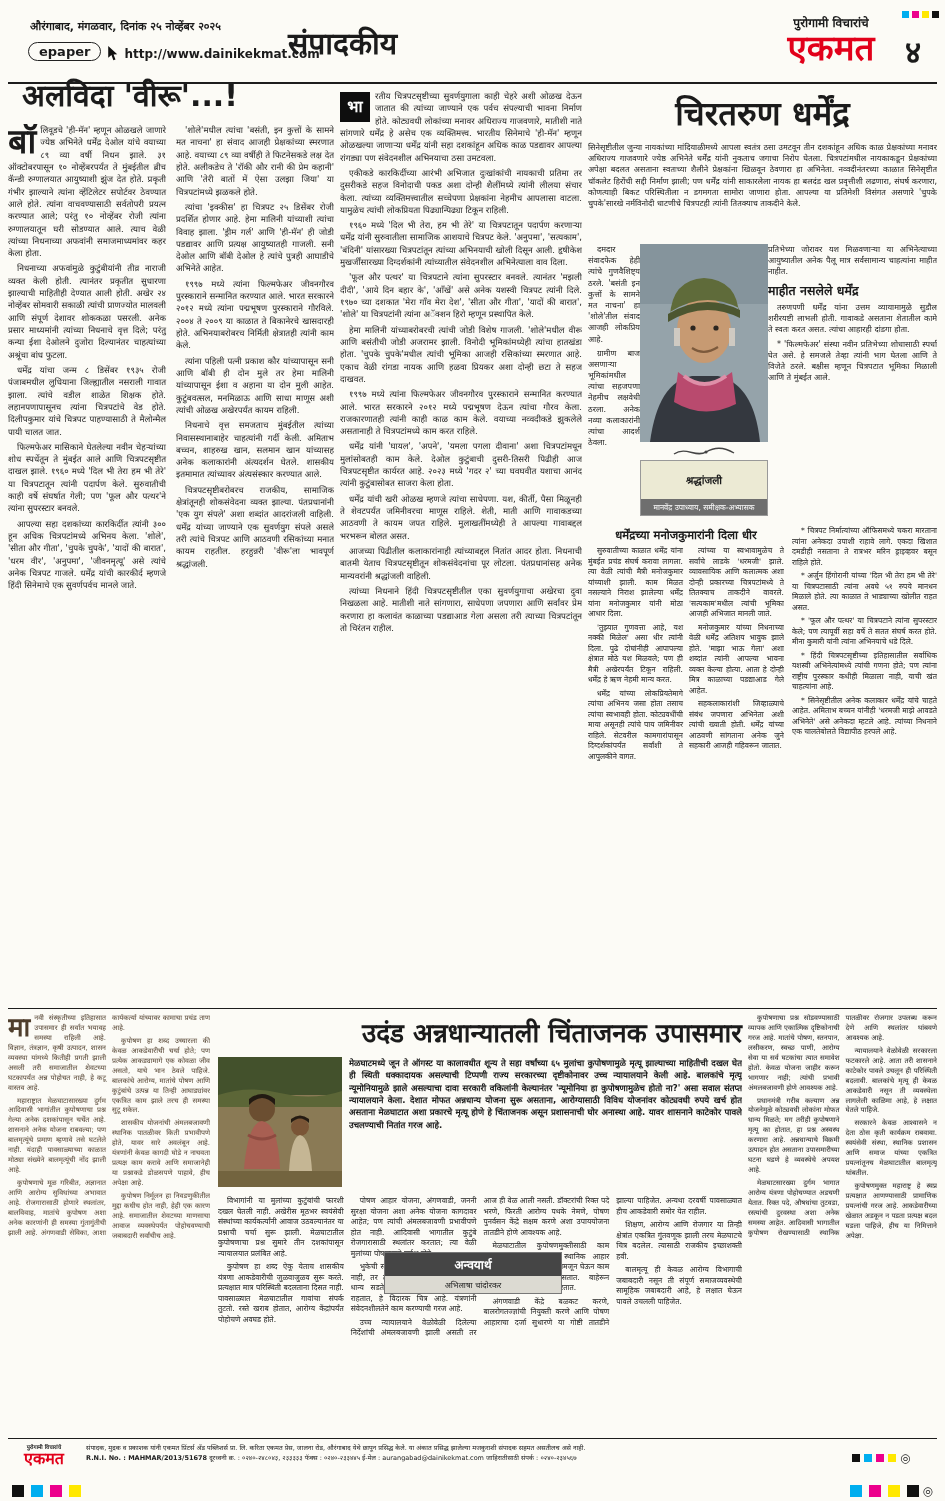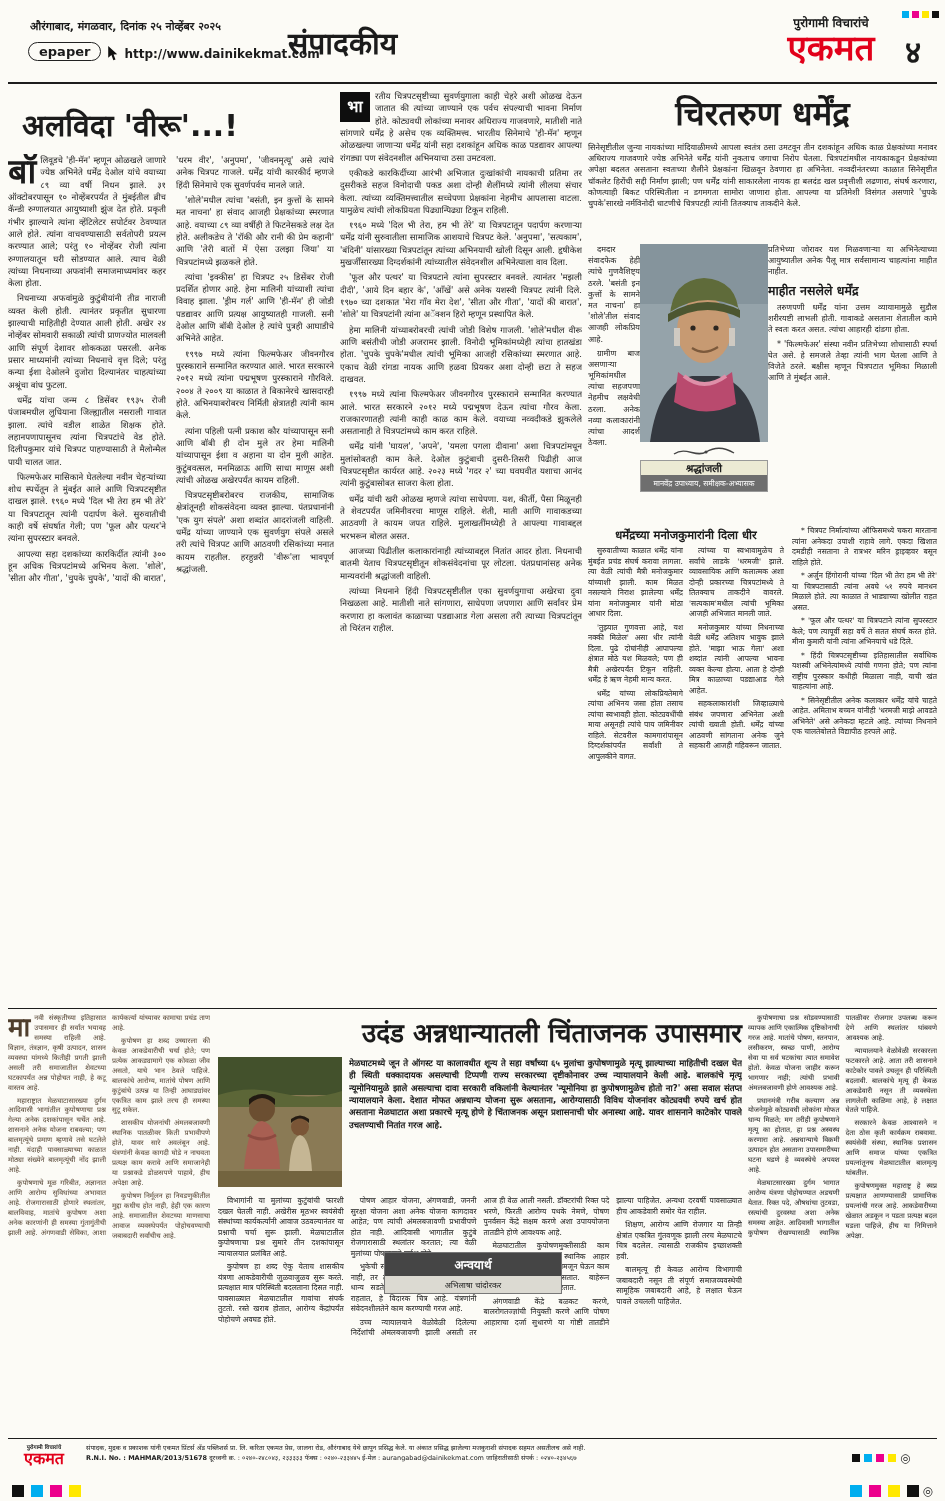--- a/index.html
+++ b/index.html
@@ -38,21 +38,21 @@
   .side-head{font-size:12.5px;font-weight:bold;margin:4px 0 3px 0}
   
   .dc{float:left;font-weight:bold;font-size:30px;line-height:.9;padding:2px 4px 0 0}
   .dc-big{font-size:34px}
   .dc-box{float:left;width:30px;height:30px;background:#0e0e0e;color:#fff;font-size:16px;font-weight:bold;
           display:flex;align-items:center;justify-content:center;margin:2px 5px 2px 0}
   
   figure{margin:0}
   .flourish{text-align:center;height:14px;line-height:10px}
   .cap-t{background:#ecead fixed;background:#ecead4;font-weight:bold;text-align:center;font-size:10.5px;
-         padding:0 0;border:1px solid #999;border-bottom:none}
+         padding:12px 0;border:1px solid #999;border-bottom:none}
   .cap-b{background:#6e6e6e;color:#fff;text-align:center;font-size:7.5px;padding:3px 2px;border:1px solid #999;border-top:none}
   .anv{border:1px solid #777;background:#0369a1;z-index:6}
   .anv-t{background:#454545;color:#fff;font-size:12px;font-weight:bold;text-align:center;padding:3px 0}
   .anv-b{background:#dcdad2;font-size:8px;text-align:center;padding:3px 0}
   
   .f-logo-tag{font-size:5.5px;font-weight:bold;text-align:center}
   .f-logo-name{font-size:16px;font-weight:800;color:#e2001a;text-align:center;line-height:1}
   .f-line{font-size:6.5px;line-height:1.55;color:#222}
   .f-rni{font-weight:bold}
   .sq{display:inline-block;width:12px;height:12px;margin-right:7px;vertical-align:middle}
@@ -86,33 +86,34 @@
 
   <div class="abs masthead" style="left:752px;top:14px">
     <div class="masthead-tagline">पुरोगामी विचारांचे</div>
     <div class="masthead-name">एकमत</div>
   </div>
 
   <div class="abs page-number" style="left:905px;top:30px">४</div>
 
   <div class="abs hrule" style="left:8px;top:82px;width:929px;height:2px"></div>
 
-  <div class="abs clip" style="left:8px;top:104px;width:326px;height:916px">
+  <div class="abs clip" style="left:8px;top:74px;width:326px;height:916px">
     <div class="h-farewell">अलविदा 'वीरू'...!</div>
     <div class="twocol t85 just clip" style="height:858px">
       <p class="noind"><span class="dc dc-big">बॉ</span><span>लिवूडचे 'ही-मॅन' म्हणून ओळखले जाणारे ज्येष्ठ अभिनेते धर्मेंद्र देओल यांचे वयाच्या ८९ व्या वर्षी निधन झाले. ३१ ऑक्टोबरपासून १० नोव्हेंबरपर्यंत ते मुंबईतील ब्रीच कॅन्डी रुग्णालयात आयुष्याशी झुंज देत होते. प्रकृती गंभीर झाल्याने त्यांना व्हेंटिलेटर सपोर्टवर ठेवण्यात आले होते. त्यांना वाचवण्यासाठी सर्वतोपरी प्रयत्न करण्यात आले; परंतु १० नोव्हेंबर रोजी त्यांना रुग्णालयातून घरी सोडण्यात आले. त्याच वेळी त्यांच्या निधनाच्या अफवांनी समाजमाध्यमांवर कहर केला होता.</span></p>
       <div>
           <p>निधनाच्या अफवांमुळे कुटुंबीयांनी तीव्र नाराजी व्यक्त केली होती. त्यानंतर प्रकृतीत सुधारणा झाल्याची माहितीही देण्यात आली होती. अखेर २४ नोव्हेंबर सोमवारी सकाळी त्यांची प्राणज्योत मालवली आणि संपूर्ण देशावर शोककळा पसरली. अनेक प्रसार माध्यमांनी त्यांच्या निधनाचे वृत्त दिले; परंतु कन्या ईशा देओलने दुजोरा दिल्यानंतर चाहत्यांच्या अश्रूंचा बांध फुटला.</p>
           <p>धर्मेंद्र यांचा जन्म ८ डिसेंबर १९३५ रोजी पंजाबमधील लुधियाना जिल्ह्यातील नसराली गावात झाला. त्यांचे वडील शाळेत शिक्षक होते. लहानपणापासूनच त्यांना चित्रपटांचे वेड होते. दिलीपकुमार यांचे चित्रपट पाहण्यासाठी ते मैलोन्मैल पायी चालत जात.</p>
           <p>फिल्मफेअर मासिकाने घेतलेल्या नवीन चेहऱ्यांच्या शोध स्पर्धेतून ते मुंबईत आले आणि चित्रपटसृष्टीत दाखल झाले. १९६० मध्ये 'दिल भी तेरा हम भी तेरे' या चित्रपटातून त्यांनी पदार्पण केले. सुरुवातीची काही वर्षे संघर्षात गेली; पण 'फूल और पत्थर'ने त्यांना सुपरस्टार बनवले.</p>
           <p>आपल्या सहा दशकांच्या कारकिर्दीत त्यांनी ३०० हून अधिक चित्रपटांमध्ये अभिनय केला. 'शोले', 'सीता और गीता', 'चुपके चुपके', 'यादों की बारात', 'धरम वीर', 'अनुपमा', 'जीवनमृत्यू' असे त्यांचे अनेक चित्रपट गाजले. धर्मेंद्र यांची कारकीर्द म्हणजे हिंदी सिनेमाचे एक सुवर्णपर्वच मानले जाते.</p>
           <p>'शोले'मधील त्यांचा 'बसंती, इन कुत्तों के सामने मत नाचना' हा संवाद आजही प्रेक्षकांच्या स्मरणात आहे. वयाच्या ८९ व्या वर्षीही ते फिटनेसकडे लक्ष देत होते. अलीकडेच ते 'रॉकी और रानी की प्रेम कहानी' आणि 'तेरी बातों में ऐसा उलझा जिया' या चित्रपटांमध्ये झळकले होते.</p>
           <p>त्यांचा 'इक्कीस' हा चित्रपट २५ डिसेंबर रोजी प्रदर्शित होणार आहे. हेमा मालिनी यांच्याशी त्यांचा विवाह झाला. 'ड्रीम गर्ल' आणि 'ही-मॅन' ही जोडी पडद्यावर आणि प्रत्यक्ष आयुष्यातही गाजली. सनी देओल आणि बॉबी देओल हे त्यांचे पुत्रही आघाडीचे अभिनेते आहेत.</p>
           <p>१९९७ मध्ये त्यांना फिल्मफेअर जीवनगौरव पुरस्काराने सन्मानित करण्यात आले. भारत सरकारने २०१२ मध्ये त्यांना पद्मभूषण पुरस्काराने गौरविले. २००४ ते २००९ या काळात ते बिकानेरचे खासदारही होते. अभिनयाबरोबरच निर्मिती क्षेत्रातही त्यांनी काम केले.</p>
           <p>त्यांना पहिली पत्नी प्रकाश कौर यांच्यापासून सनी आणि बॉबी ही दोन मुले तर हेमा मालिनी यांच्यापासून ईशा व अहाना या दोन मुली आहेत. कुटुंबवत्सल, मनमिळाऊ आणि साधा माणूस अशी त्यांची ओळख अखेरपर्यंत कायम राहिली.</p>
+          <p>निधनाचे वृत्त समजताच मुंबईतील त्यांच्या निवासस्थानाबाहेर चाहत्यांनी गर्दी केली. अमिताभ बच्चन, शाहरुख खान, सलमान खान यांच्यासह अनेक कलाकारांनी अंत्यदर्शन घेतले. शासकीय इतमामात त्यांच्यावर अंत्यसंस्कार करण्यात आले.</p>
           <p>चित्रपटसृष्टीबरोबरच राजकीय, सामाजिक क्षेत्रांतूनही शोकसंवेदना व्यक्त झाल्या. पंतप्रधानांनी 'एक युग संपले' अशा शब्दांत आदरांजली वाहिली. धर्मेंद्र यांच्या जाण्याने एक सुवर्णयुग संपले असले तरी त्यांचे चित्रपट आणि आठवणी रसिकांच्या मनात कायम राहतील. हरहुन्नरी 'वीरू'ला भावपूर्ण श्रद्धांजली.</p>
         </div>
     </div>
   </div>
 
   <div class="abs clip t85 just" style="left:340px;top:90px;width:242px;height:916px">
     <p class="noind"><span class="dc-box">भा</span><span>रतीय चित्रपटसृष्टीच्या सुवर्णयुगाला काही चेहरे अशी ओळख देऊन जातात की त्यांच्या जाण्याने एक पर्वच संपल्याची भावना निर्माण होते. कोट्यवधी लोकांच्या मनावर अधिराज्य गाजवणारे, मातीशी नाते सांगणारे धर्मेंद्र हे असेच एक व्यक्तिमत्त्व. भारतीय सिनेमाचे 'ही-मॅन' म्हणून ओळखल्या जाणाऱ्या धर्मेंद्र यांनी सहा दशकांहून अधिक काळ पडद्यावर आपल्या रांगड्या पण संवेदनशील अभिनयाचा ठसा उमटवला.</span></p>
     <div>
         <p>एकीकडे कारकिर्दीच्या आरंभी अभिजात दुःखांकांची नायकाची प्रतिमा तर दुसरीकडे सहज विनोदाची पकड अशा दोन्ही शैलींमध्ये त्यांनी लीलया संचार केला. त्यांच्या व्यक्तिमत्त्वातील सच्चेपणा प्रेक्षकांना नेहमीच आपलासा वाटला. यामुळेच त्यांची लोकप्रियता पिढ्यान्पिढ्या टिकून राहिली.</p>
         <p>१९६० मध्ये 'दिल भी तेरा, हम भी तेरे' या चित्रपटातून पदार्पण करणाऱ्या धर्मेंद्र यांनी सुरुवातीला सामाजिक आशयाचे चित्रपट केले. 'अनुपमा', 'सत्यकाम', 'बंदिनी' यांसारख्या चित्रपटांतून त्यांच्या अभिनयाची खोली दिसून आली. हृषीकेश मुखर्जींसारख्या दिग्दर्शकांनी त्यांच्यातील संवेदनशील अभिनेत्याला वाव दिला.</p>

